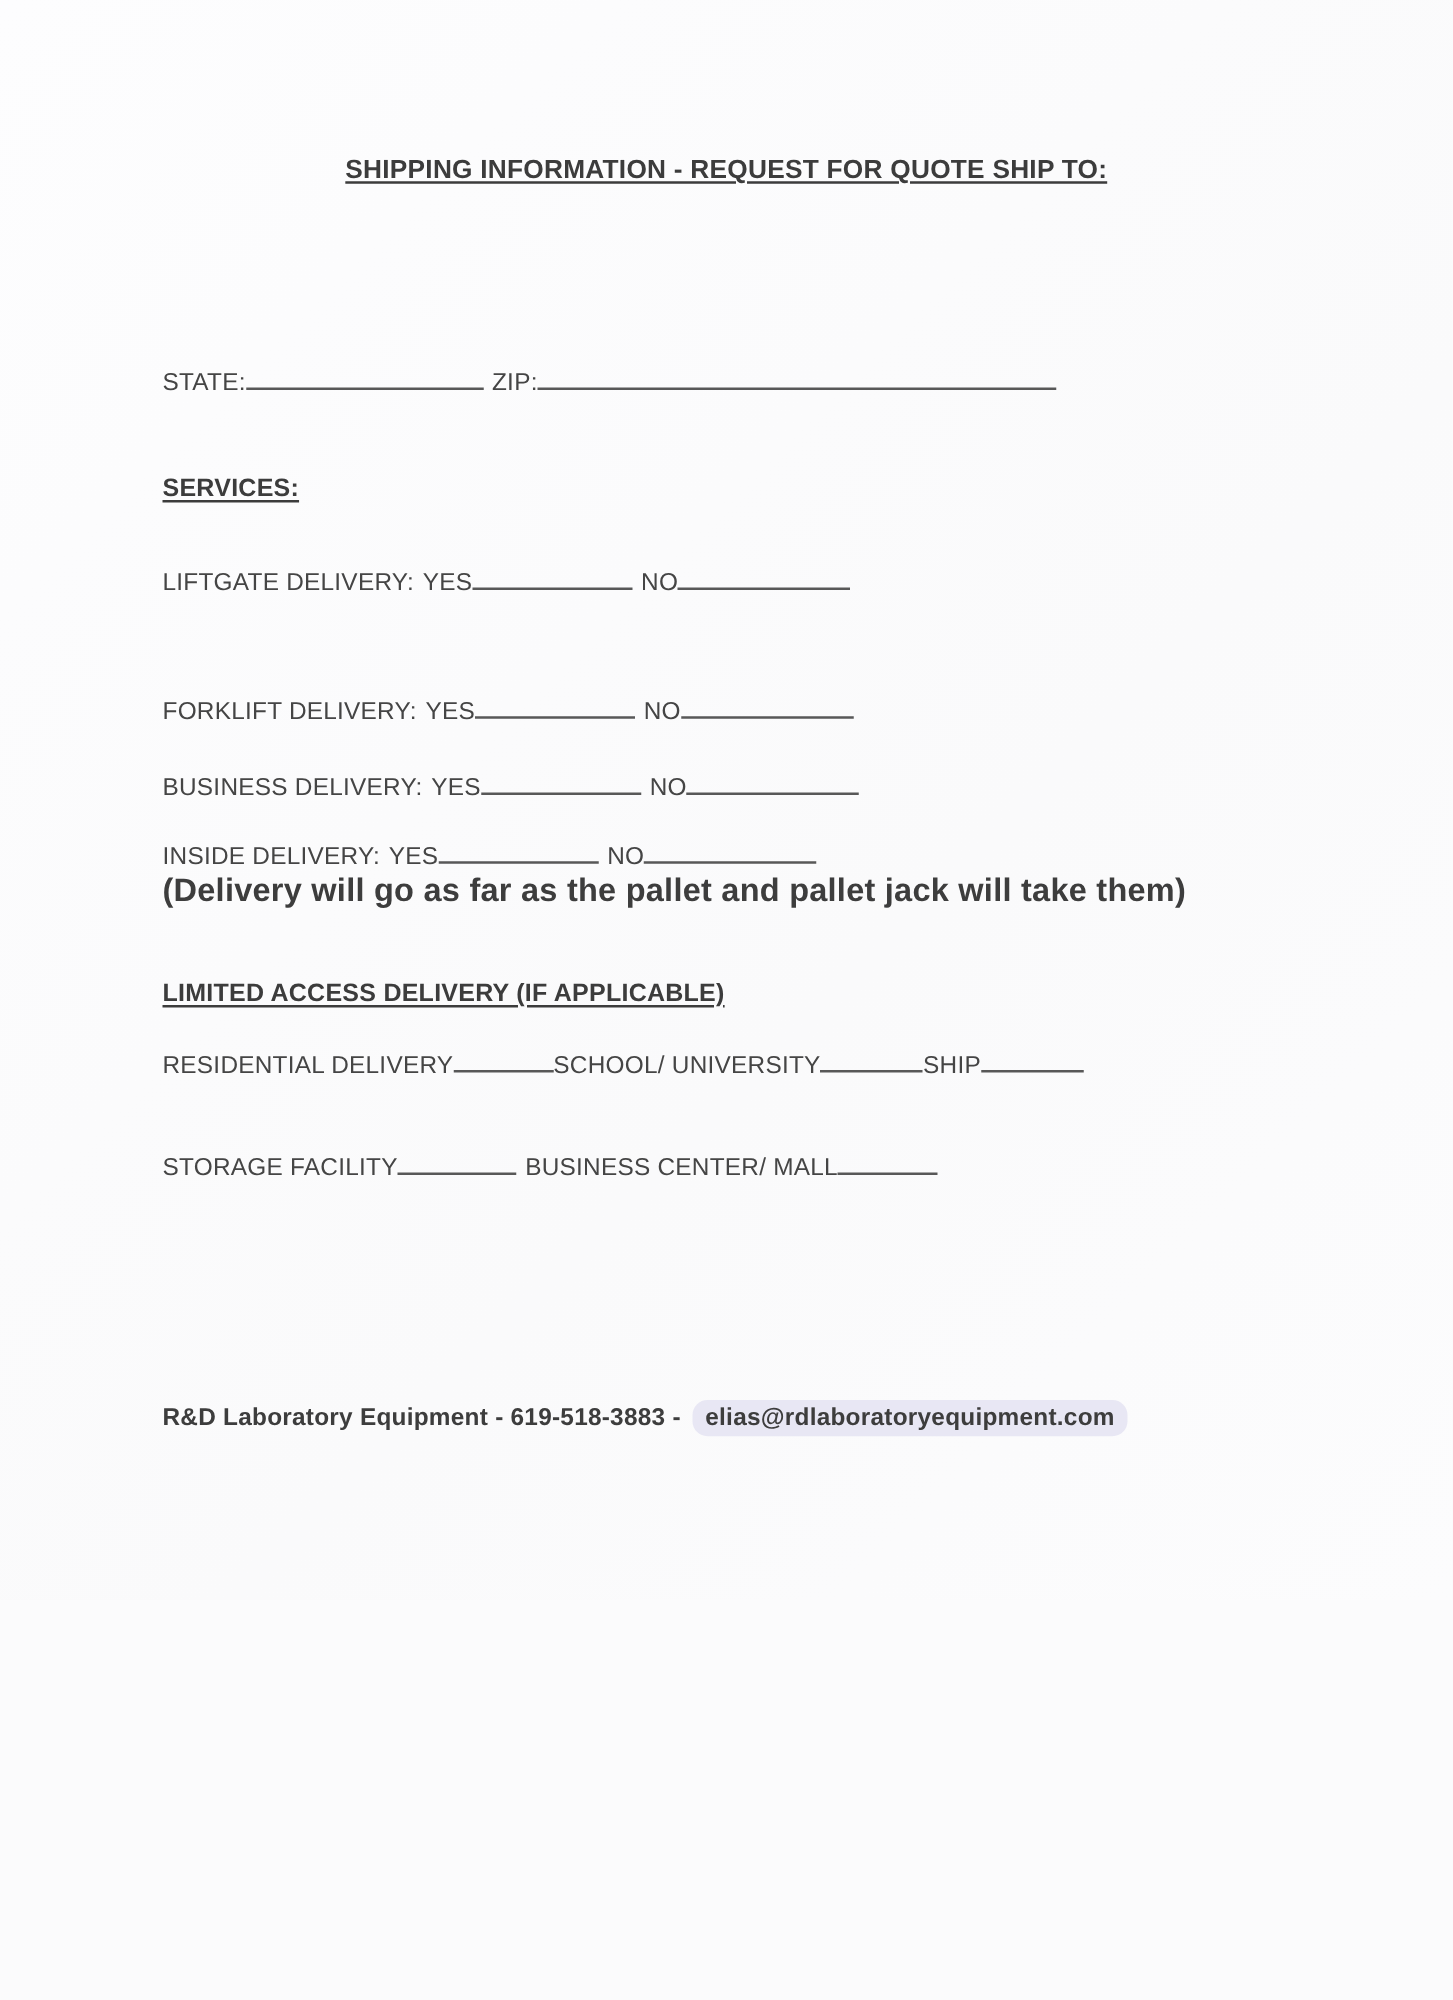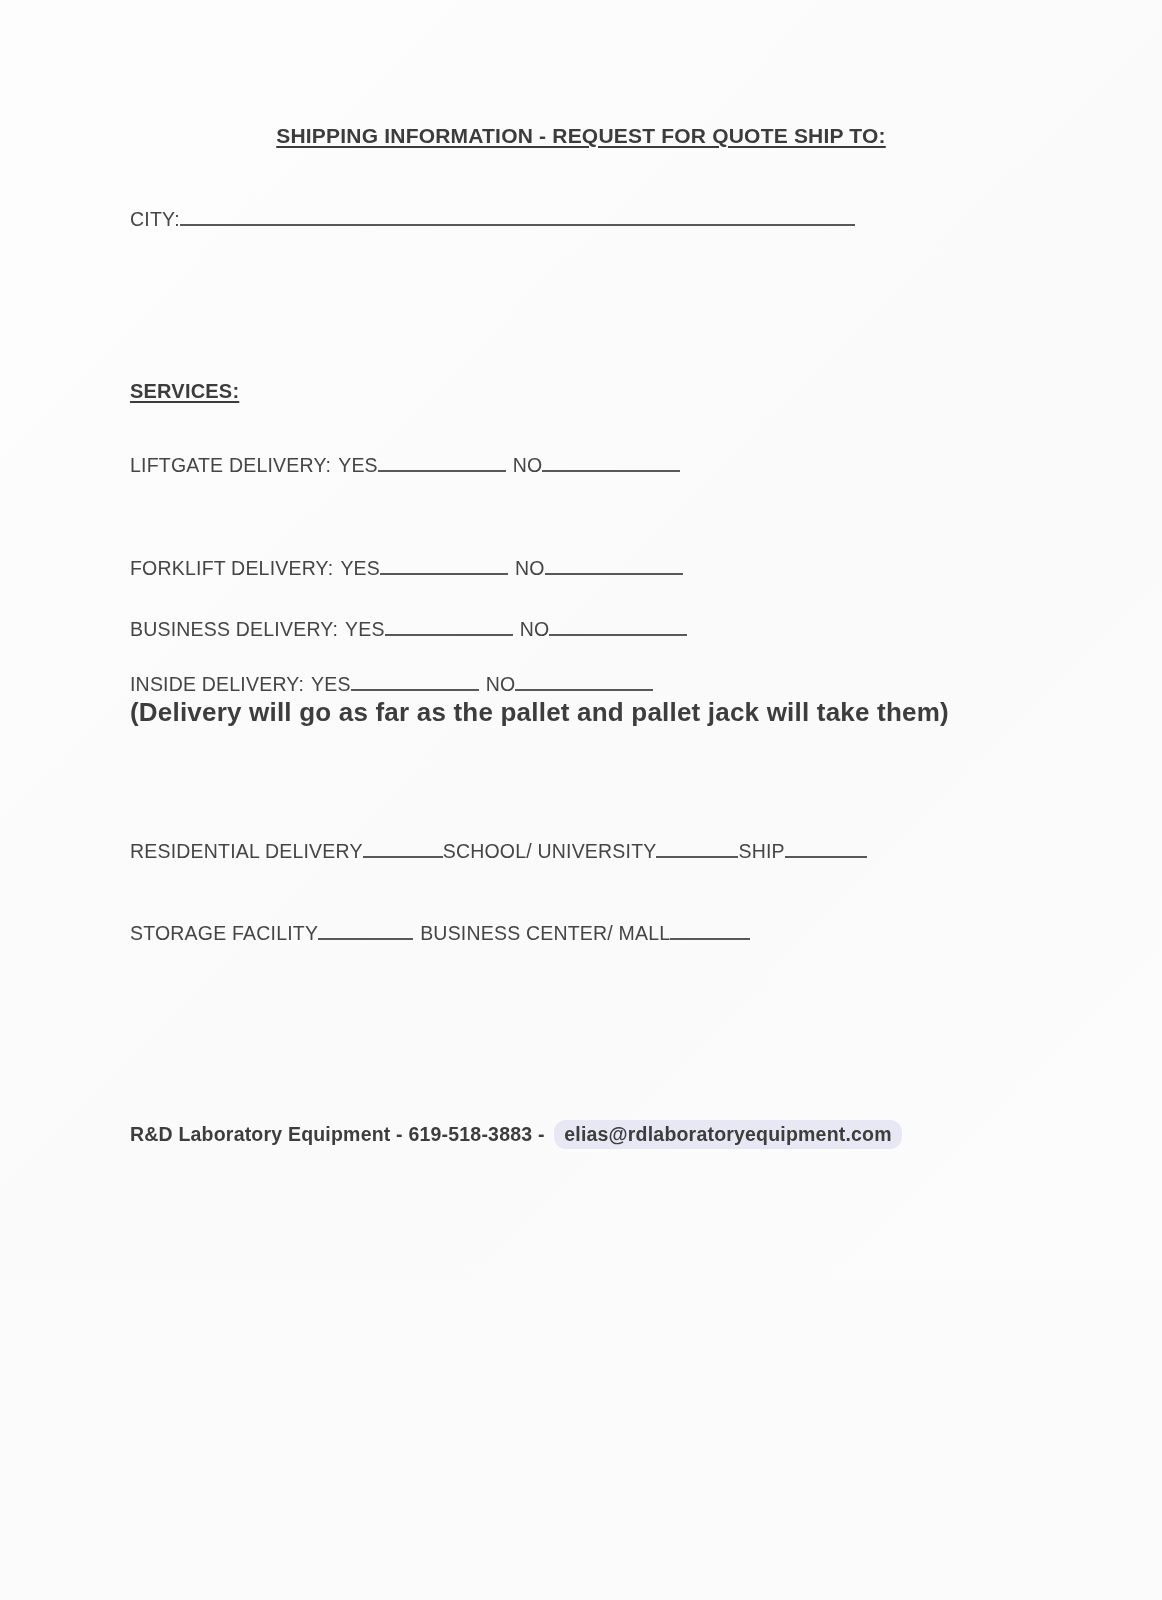--- a/index.html
+++ b/index.html
@@ -79,24 +79,24 @@
     margin-left: 4px;
   }
 </style>
 </head>
 <body>
 
 <div class="page">
 
   <div class="doc-title">SHIPPING INFORMATION - REQUEST FOR QUOTE SHIP TO:</div>
 
-  <div class="form-line" style="top:206px">
-    <span>CITY:</span><span class="blank w-city"></span>
+
+  <div class="form-line" style="top:292px">
+    <span>STATE:</span><span class="blank w-state"></span><span class="gap-s">ZIP:</span><span class="blank w-zip"></span>
   </div>
-
 
   <div class="form-line section-heading" style="top:378px">SERVICES:</div>
 
   <div class="form-line" style="top:452px">
     <span>LIFTGATE DELIVERY:</span><span class="gap-s">YES</span><span class="blank w-yes"></span><span class="gap-s">NO</span><span class="blank w-no"></span>
   </div>
 
   <div class="form-line" style="top:555px">
     <span>FORKLIFT DELIVERY:</span><span class="gap-s">YES</span><span class="blank w-yes"></span><span class="gap-s">NO</span><span class="blank w-no"></span>
   </div>
@@ -104,20 +104,21 @@
   <div class="form-line" style="top:616px">
     <span>BUSINESS DELIVERY:</span><span class="gap-s">YES</span><span class="blank w-yes"></span><span class="gap-s">NO</span><span class="blank w-no"></span>
   </div>
 
   <div class="form-line" style="top:671px">
     <span>INSIDE DELIVERY:</span><span class="gap-s">YES</span><span class="blank w-yes"></span><span class="gap-s">NO</span><span class="blank w-no"></span>
   </div>
 
   <div class="form-line bold-note" style="top:699px">(Delivery will go as far as the pallet and pallet jack will take them)</div>
 
+  <div class="form-line section-heading" style="top:782px">LIMITED ACCESS DELIVERY (IF APPLICABLE)</div>
 
   <div class="form-line" style="top:838px">
     <span>RESIDENTIAL DELIVERY</span><span class="blank w-resid"></span><span>SCHOOL/ UNIVERSITY</span><span class="blank w-school"></span><span>SHIP</span><span class="blank w-farm"></span>
   </div>
 
   <div class="form-line" style="top:920px">
     <span>STORAGE FACILITY</span><span class="blank w-stor"></span><span class="gap-s">BUSINESS CENTER/ MALL</span><span class="blank w-shop"></span>
   </div>
 
 

